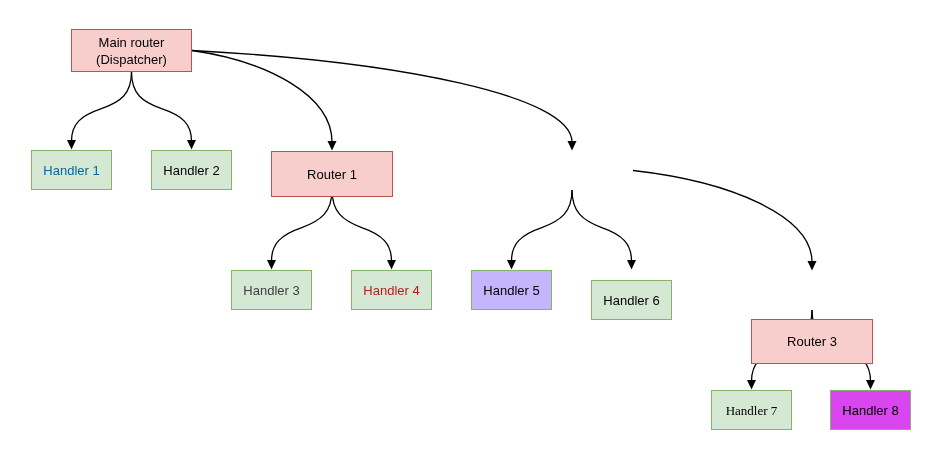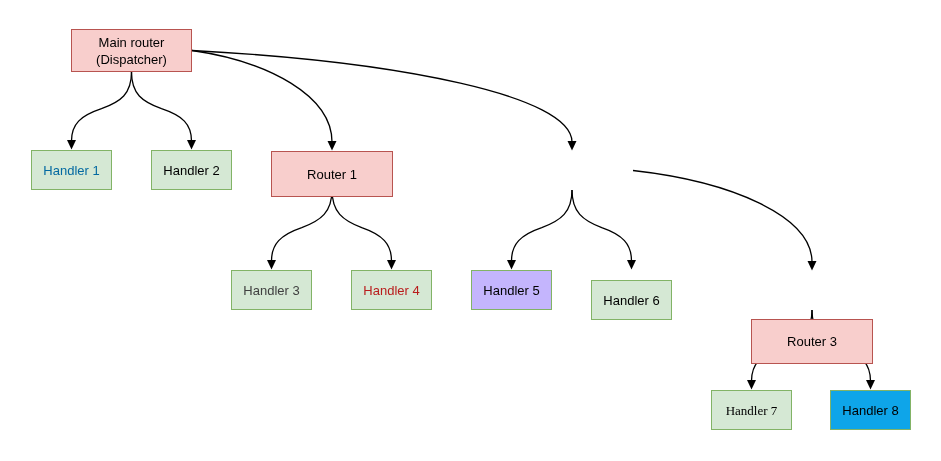--- a/index.html
+++ b/index.html
@@ -96,14 +96,14 @@
 (Dispatcher)</span></div>
     <div class="node handler" style="left: 31px; top: 150px; width: 81px; height: 40px; background: rgb(213, 232, 212); border: 1.5px solid rgb(130, 179, 102); color: #0369a1;"><span>Handler 1</span></div>
     <div class="node handler" style="left: 151px; top: 150px; width: 81px; height: 40px; background: rgb(213, 232, 212); border: 1.5px solid rgb(130, 179, 102); color: rgb(0, 0, 0);"><span>Handler 2</span></div>
     <div class="node router" style="left: 271px; top: 151px; width: 122px; height: 46px; background: rgb(248, 206, 204); border: 1.5px solid rgb(184, 84, 80); color: rgb(0, 0, 0);"><span>Router 1</span></div>
     <div class="node handler" style="left: 231px; top: 270px; width: 81px; height: 40px; background: rgb(213, 232, 212); border: 1.5px solid rgb(130, 179, 102); color: #404040;"><span>Handler 3</span></div>
     <div class="node handler" style="left: 351px; top: 270px; width: 81px; height: 40px; background: rgb(213, 232, 212); border: 1.5px solid rgb(130, 179, 102); color: #b91c1c;"><span>Handler 4</span></div>
     <div class="node handler" style="left: 471px; top: 270px; width: 81px; height: 40px; background: #c4b5fd; border: 1.5px solid rgb(130, 179, 102); color: rgb(0, 0, 0);"><span>Handler 5</span></div>
     <div class="node handler" style="left: 591px; top: 280px; width: 81px; height: 40px; background: rgb(213, 232, 212); border: 1.5px solid rgb(130, 179, 102); color: rgb(0, 0, 0);"><span>Handler 6</span></div>
     <div class="node router" style="left: 751px; top: 271px; width: 122px; height: 45px; background: rgb(248, 206, 204); border: 1.5px solid rgb(184, 84, 80); color: rgb(0, 0, 0); margin-top: 48px;"><span>Router 3</span></div>
     <div class="node handler" style="left: 711px; top: 390px; width: 81px; height: 40px; background: rgb(213, 232, 212); border: 1.5px solid rgb(130, 179, 102); color: rgb(0, 0, 0); font-family: Liberation Serif, serif;"><span>Handler 7</span></div>
-    <div class="node handler" style="left: 830px; top: 390px; width: 81px; height: 40px; background: #0ea5e9; border: 1.5px solid rgb(130, 179, 102); color: rgb(0, 0, 0);"><span>Handler 8</span></div>
+    <div class="node handler" style="left: 830px; top: 390px; width: 81px; height: 40px; background: #d946ef; border: 1.5px solid rgb(130, 179, 102); color: rgb(0, 0, 0);"><span>Handler 8</span></div>
   </div>
 
 </body></html>

